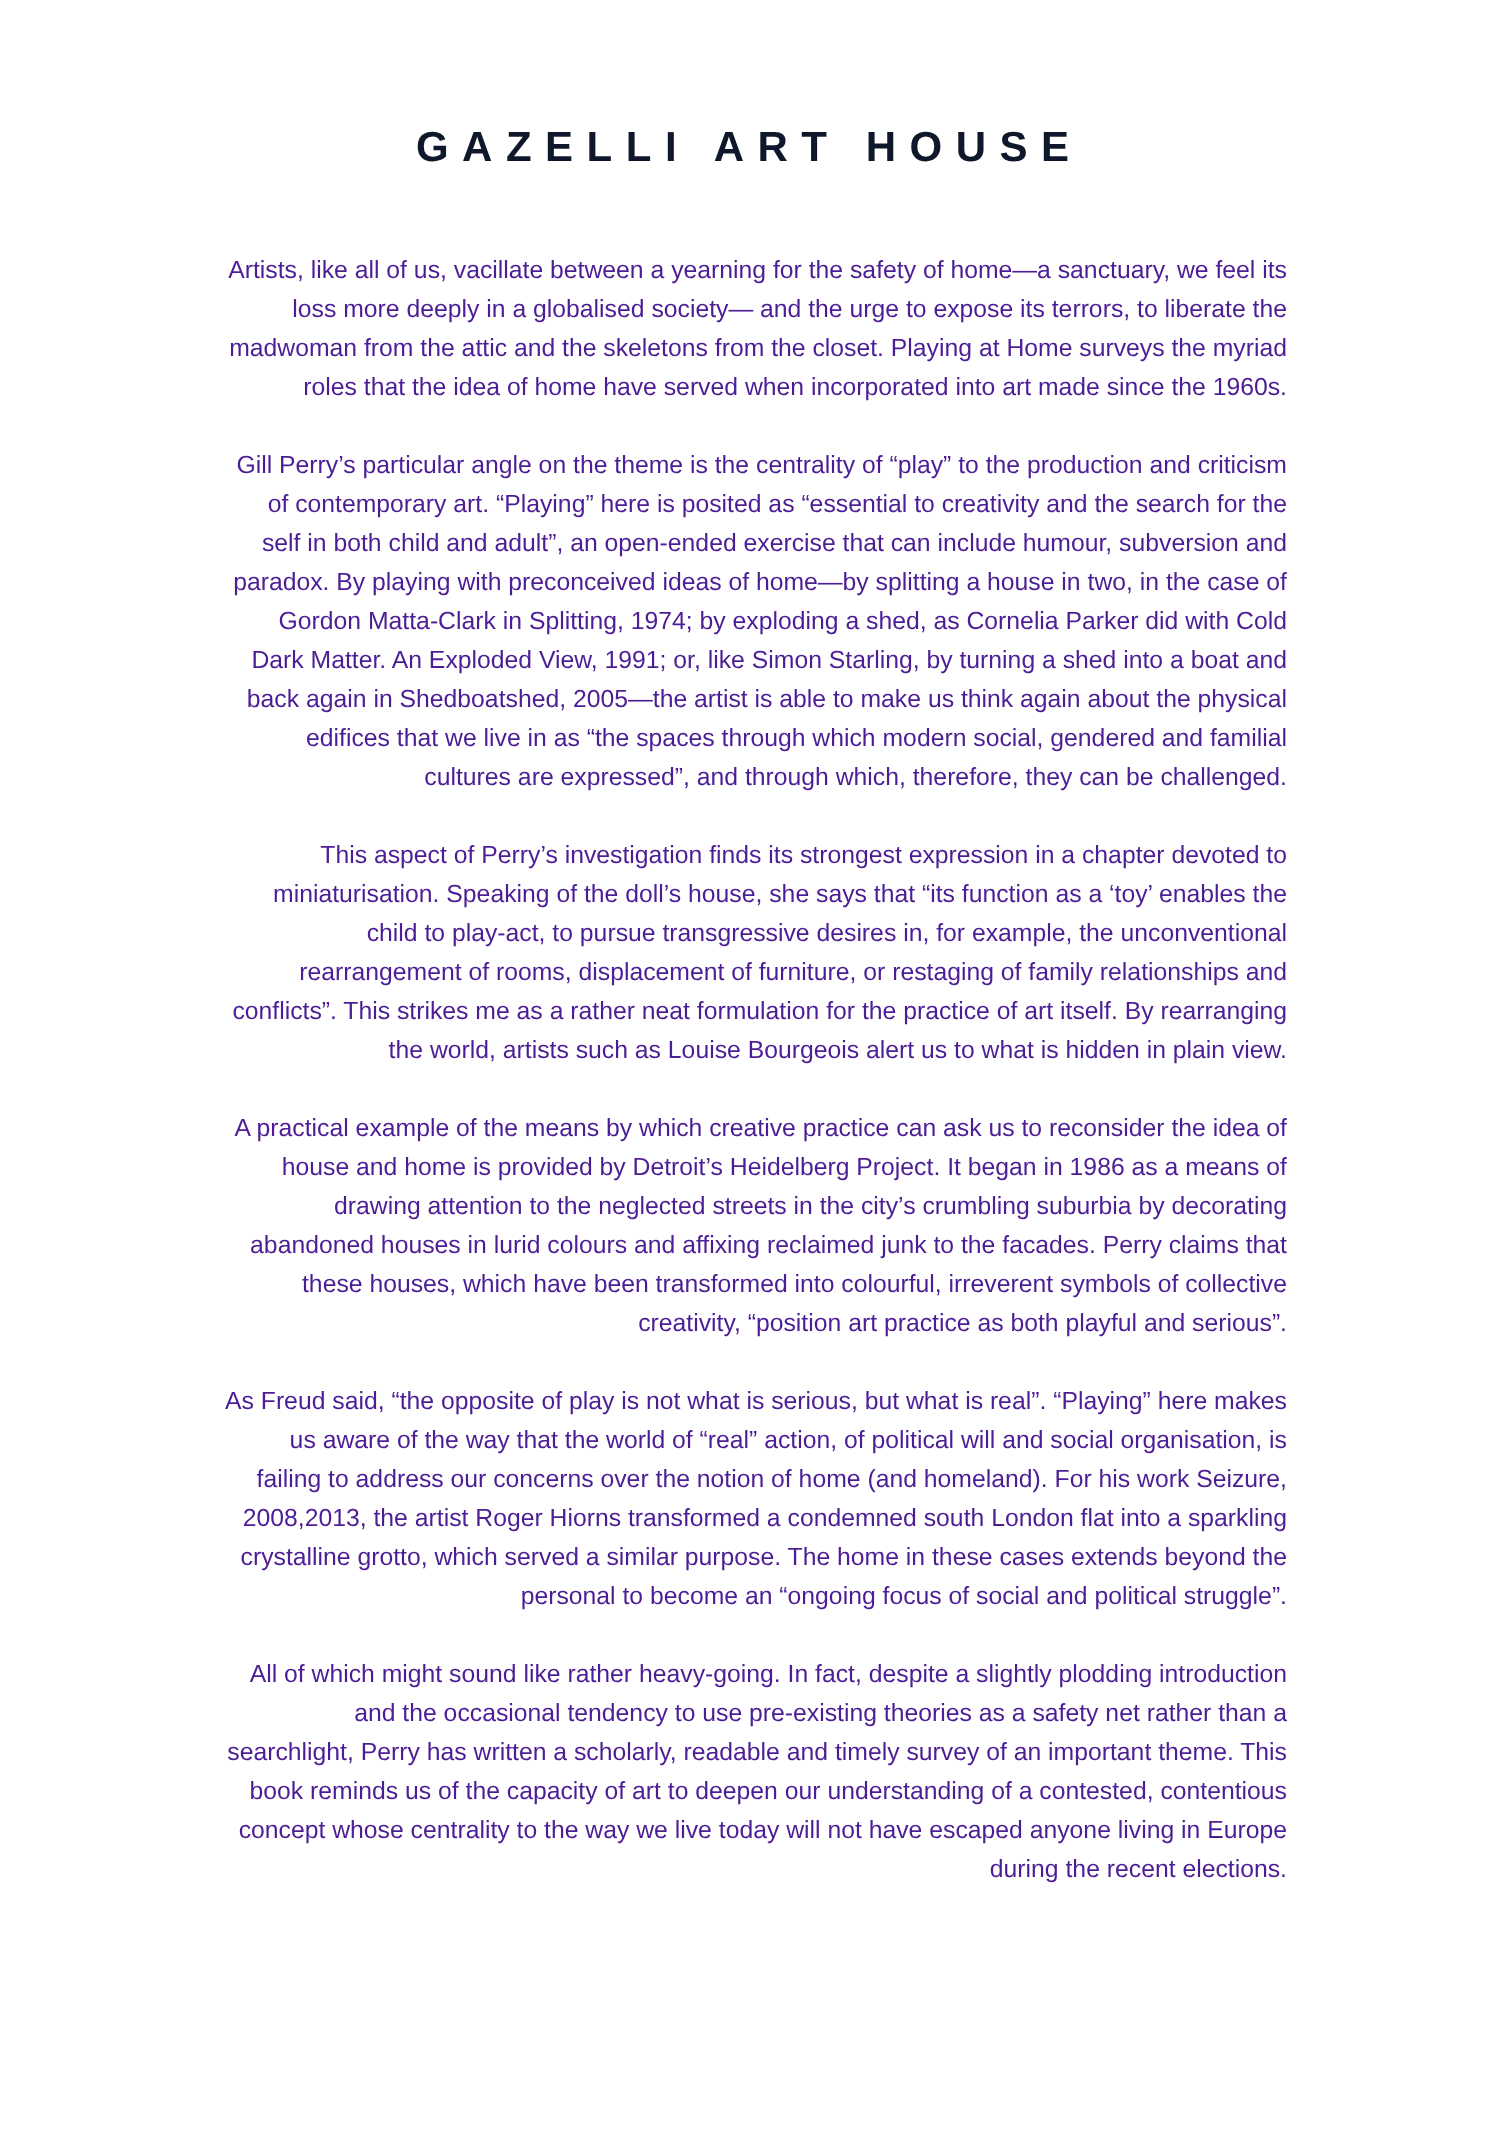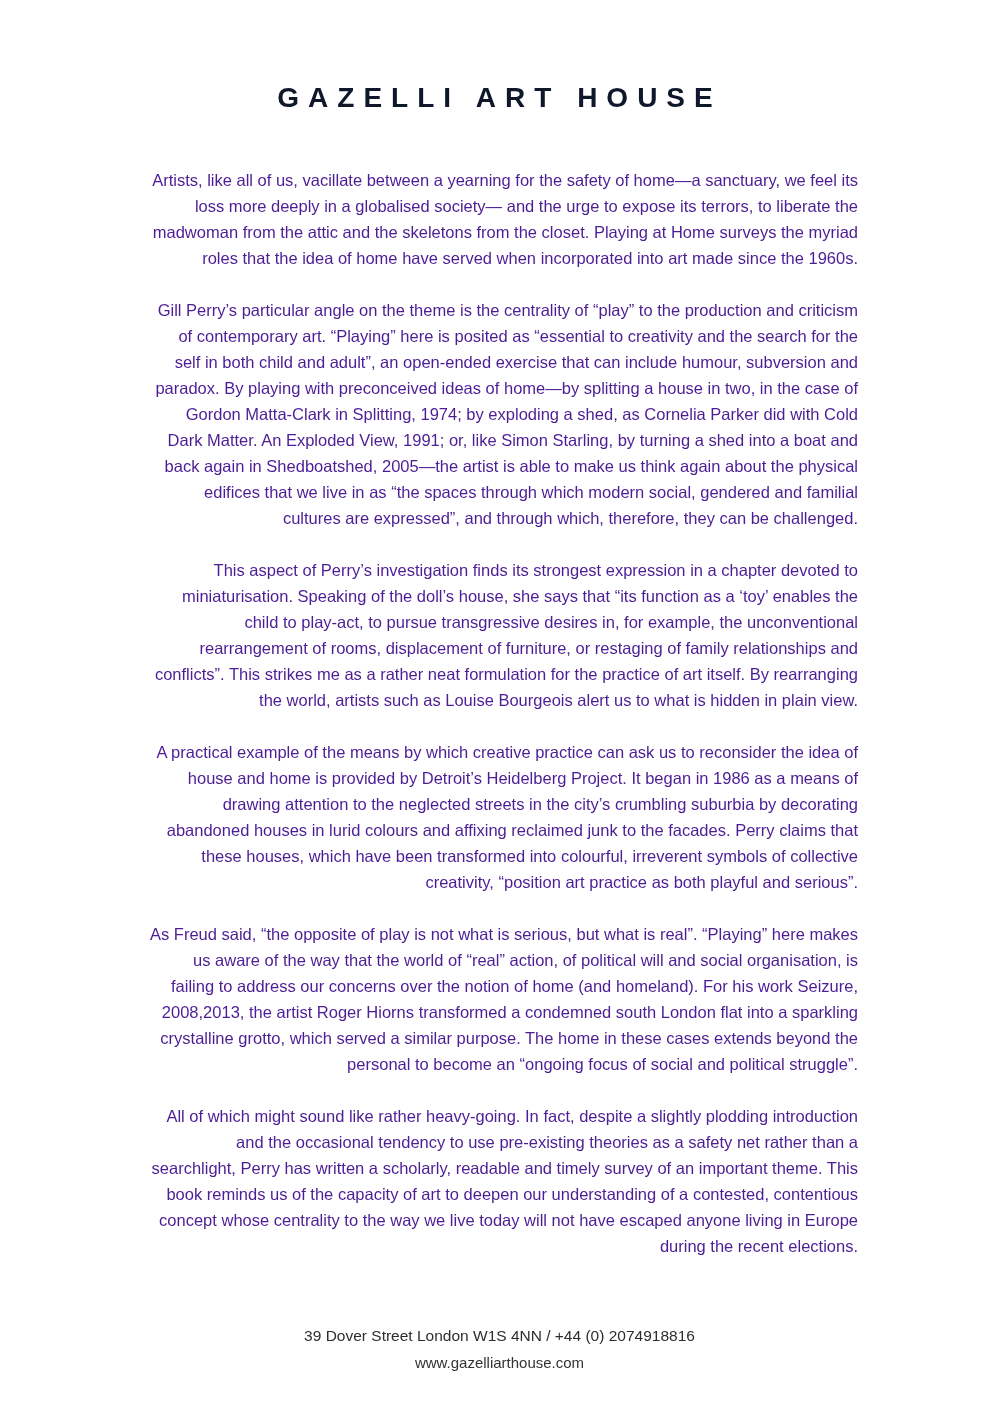--- a/index.html
+++ b/index.html
@@ -57,18 +57,14 @@
 
   <div class="doc">
       <p class="para"><span>Artists, like all of us, vacillate between a yearning for the safety of home—a sanctuary, we feel its loss more deeply in a globalised society— and the urge to expose its terrors, to liberate the madwoman from the attic and the skeletons from the closet. Playing at Home surveys the myriad roles that the idea of home have served when incorporated into art made since the 1960s.</span></p>
       <p class="para"><span>Gill Perry’s particular angle on the theme is the centrality of “play” to the production and criticism of contemporary art. “Playing” here is posited as “essential to creativity and the search for the self in both child and adult”, an open-ended exercise that can include humour, subversion and paradox. By playing with preconceived ideas of home—by splitting a house in two, in the case of Gordon Matta-Clark in </span><span class="italic">Splitting</span><span>, 1974; by exploding a shed, as Cornelia Parker did with </span><span class="italic">Cold Dark Matter</span><span>. An Exploded View, 1991; or, like Simon Starling, by turning a shed into a boat and back again in </span><span class="italic">Shedboatshed</span><span>, 2005—the artist is able to make us think again about the physical edifices that we live in as “the spaces through which modern social, gendered and familial cultures are expressed”, and through which, therefore, they can be challenged.</span></p>
       <p class="para"><span>This aspect of Perry’s investigation finds its strongest expression in a chapter devoted to miniaturisation. Speaking of the doll’s house, she says that “its function as a ‘toy’ enables the child to play-act, to pursue transgressive desires in, for example, the unconventional rearrangement of rooms, displacement of furniture, or restaging of family relationships and conflicts”. This strikes me as a rather neat formulation for the practice of art itself. By rearranging the world, artists such as Louise Bourgeois alert us to what is hidden in plain view.</span></p>
       <p class="para"><span>A practical example of the means by which creative practice can ask us to reconsider the idea of house and home is provided by Detroit’s Heidelberg Project. It began in 1986 as a means of drawing attention to the neglected streets in the city’s crumbling suburbia by decorating abandoned houses in lurid colours and affixing reclaimed junk to the facades. Perry claims that these houses, which have been transformed into colourful, irreverent symbols of collective creativity, “position art practice as both playful and serious”.</span></p>
       <p class="para"><span>As Freud said, “the opposite of play is not what is serious, but what is real”. “Playing” here makes us aware of the way that the world of “real” action, of political will and social organisation, is failing to address our concerns over the notion of home (and homeland). For his work </span><span class="italic">Seizure</span><span>, 2008,2013, the artist Roger Hiorns transformed a condemned south London flat into a sparkling crystalline grotto, which served a similar purpose. The home in these cases extends beyond the personal to become an “ongoing focus of social and political struggle”.</span></p>
       <p class="para"><span>All of which might sound like rather heavy-going. In fact, despite a slightly plodding introduction and the occasional tendency to use pre-existing theories as a safety net rather than a searchlight, Perry has written a scholarly, readable and timely survey of an important theme. This book reminds us of the capacity of art to deepen our understanding of a contested, contentious concept whose centrality to the way we live today will not have escaped anyone living in Europe during the recent elections.</span></p>
     </div>
 
-  <div class="footer">
-    <span style="display:block;">39 Dover Street London W1S 4NN / +44 (0) 2074918816</span>
-    <span class="site" style="display:block;">www.gazelliarthouse.com</span>
-  </div>
 
 </div>
 
 </body></html>

